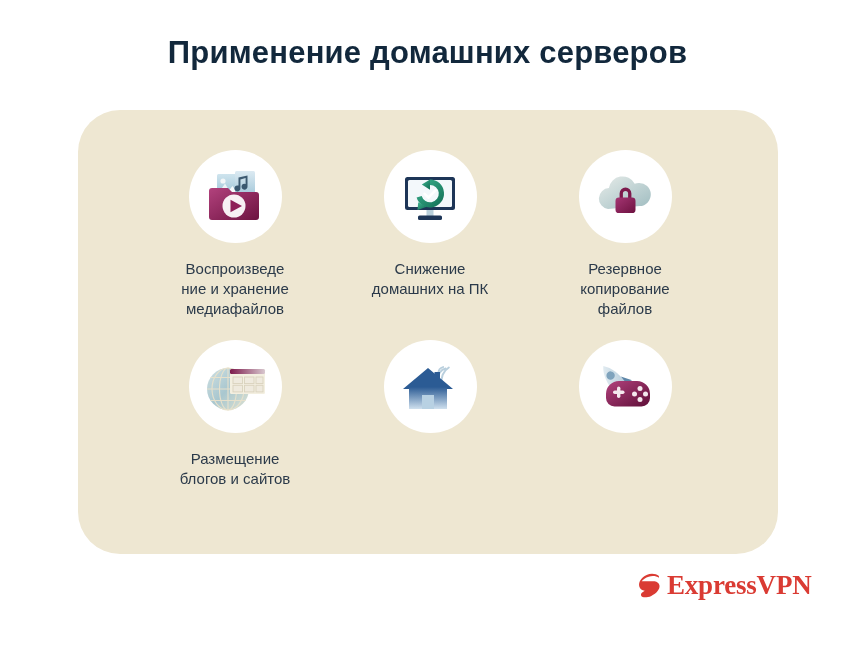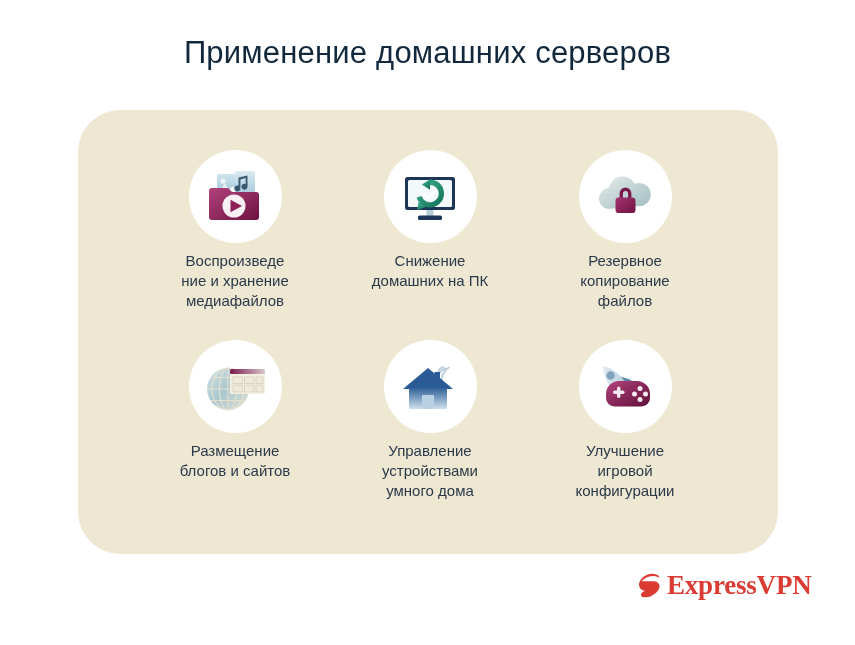--- a/index.html
+++ b/index.html
@@ -20,21 +20,21 @@
     height: 645px;
     background: #ffffff;
   }
   .page-title {
     position: absolute;
     left: 0;
     top: 33px;
     width: 855px;
     text-align: center;
     font-size: 31px;
-    font-weight: 400;
+    font-weight: 700;
     color: #12283c;
     letter-spacing: 0.2px;
     line-height: 40px;
   }
   .panel {
     position: absolute;
     left: 78px;
     top: 110px;
     width: 700px;
     height: 444px;
@@ -68,21 +68,21 @@
     margin: 0 auto;
     position: relative;
     display: flex;
     align-items: center;
     justify-content: center;
   }
   .circle svg {
     display: block;
   }
   .cell-label {
-    margin-top: 8px;
+    margin-top: 16px;
     font-size: 15px;
     line-height: 20px;
     color: #2b3a4a;
     white-space: pre-line;
     font-weight: 400;
   }
 
   .brand {
     position: absolute;
     left: 633px;
@@ -260,23 +260,20 @@
 
             <rect x="36.5" y="15" width="5.5" height="12" fill="#2b5b94"></rect>
 
             <path d="M30 11 L55 32 L5 32 Z" fill="#2b5b94"></path>
 
             <rect x="11" y="30" width="38" height="22" fill="url(#g-house)"></rect>
 
             <rect x="24" y="38" width="12" height="14" fill="#b8d1e3"></rect>
           </svg>
         </div>
-        <div class="cell-label">Управление
-устройствами
-умного дома</div>
       </div>
 
       <div class="cell c5">
         <div class="circle">
           <svg width="66" height="60" viewBox="0 0 66 60">
             <defs>
               <linearGradient id="g-pad" x1="0" y1="0" x2="1" y2="1">
                 <stop offset="0" stop-color="#b2427d"></stop>
                 <stop offset="1" stop-color="#5f0f38"></stop>
               </linearGradient>
@@ -300,23 +297,20 @@
             <g fill="#f4e9ee">
               <rect x="21" y="33.5" width="11.5" height="3.4" rx="1.7"></rect>
               <rect x="25" y="29.5" width="3.4" height="11.5" rx="1.7"></rect>
               <circle cx="48" cy="31.5" r="2.5"></circle>
               <circle cx="53.5" cy="37" r="2.5"></circle>
               <circle cx="42.5" cy="37" r="2.5"></circle>
               <circle cx="48" cy="42.5" r="2.5"></circle>
             </g>
           </svg>
         </div>
-        <div class="cell-label">Улучшение
-игровой
-конфигурации</div>
       </div>
 
     </div>
   </div>
 
   <div class="brand">
     <svg class="brand-mark" viewBox="0 0 40 40">
       <path d="M30.5 9.5 C27 6.5 21 6 16 8.2 C9.5 11 6 17 7.5 22 C8.3 24.7 10.6 26.3 13.8 26.9 C10.6 28.6 8.6 30.7 9.6 32.6 C10.8 34.9 16 35.2 21.5 32.8 C27.8 30 32 24.8 31.1 20.4 C30.6 18 28.5 16.4 25.4 15.7 L10.2 15.7 C11.7 13.4 14.8 11.2 18.5 10.2 C23 9 27.6 9.4 30.5 11.6 Z" fill="#da3b33"></path>
       <path d="M12 24.3 h15.6 c2.2 0.6 3.4 1.7 3.6 3.2 c0.4 3.2 -3.4 7.2 -8.6 9.2 c-4.2 1.6 -8 1.4 -8.8 -0.2 c-0.7 -1.4 1.3 -3.4 4.6 -5.2 h-3.6 c-3.2 -0.6 -5.3 -2.2 -6 -4.6 c-0.2 -0.8 -0.3 -1.6 -0.2 -2.4 z" fill="#da3b33" opacity="0"></path>
     </svg>

